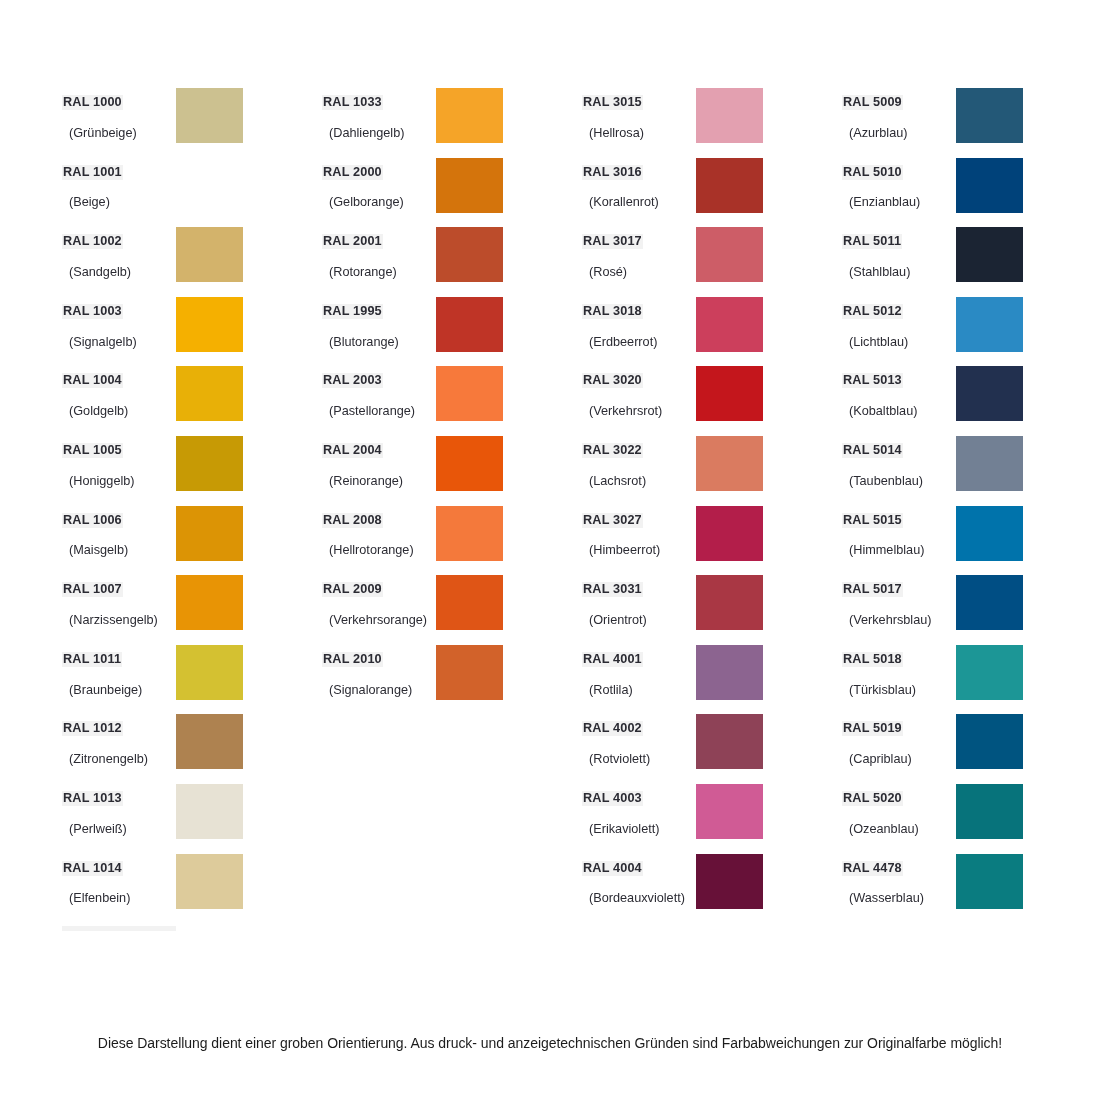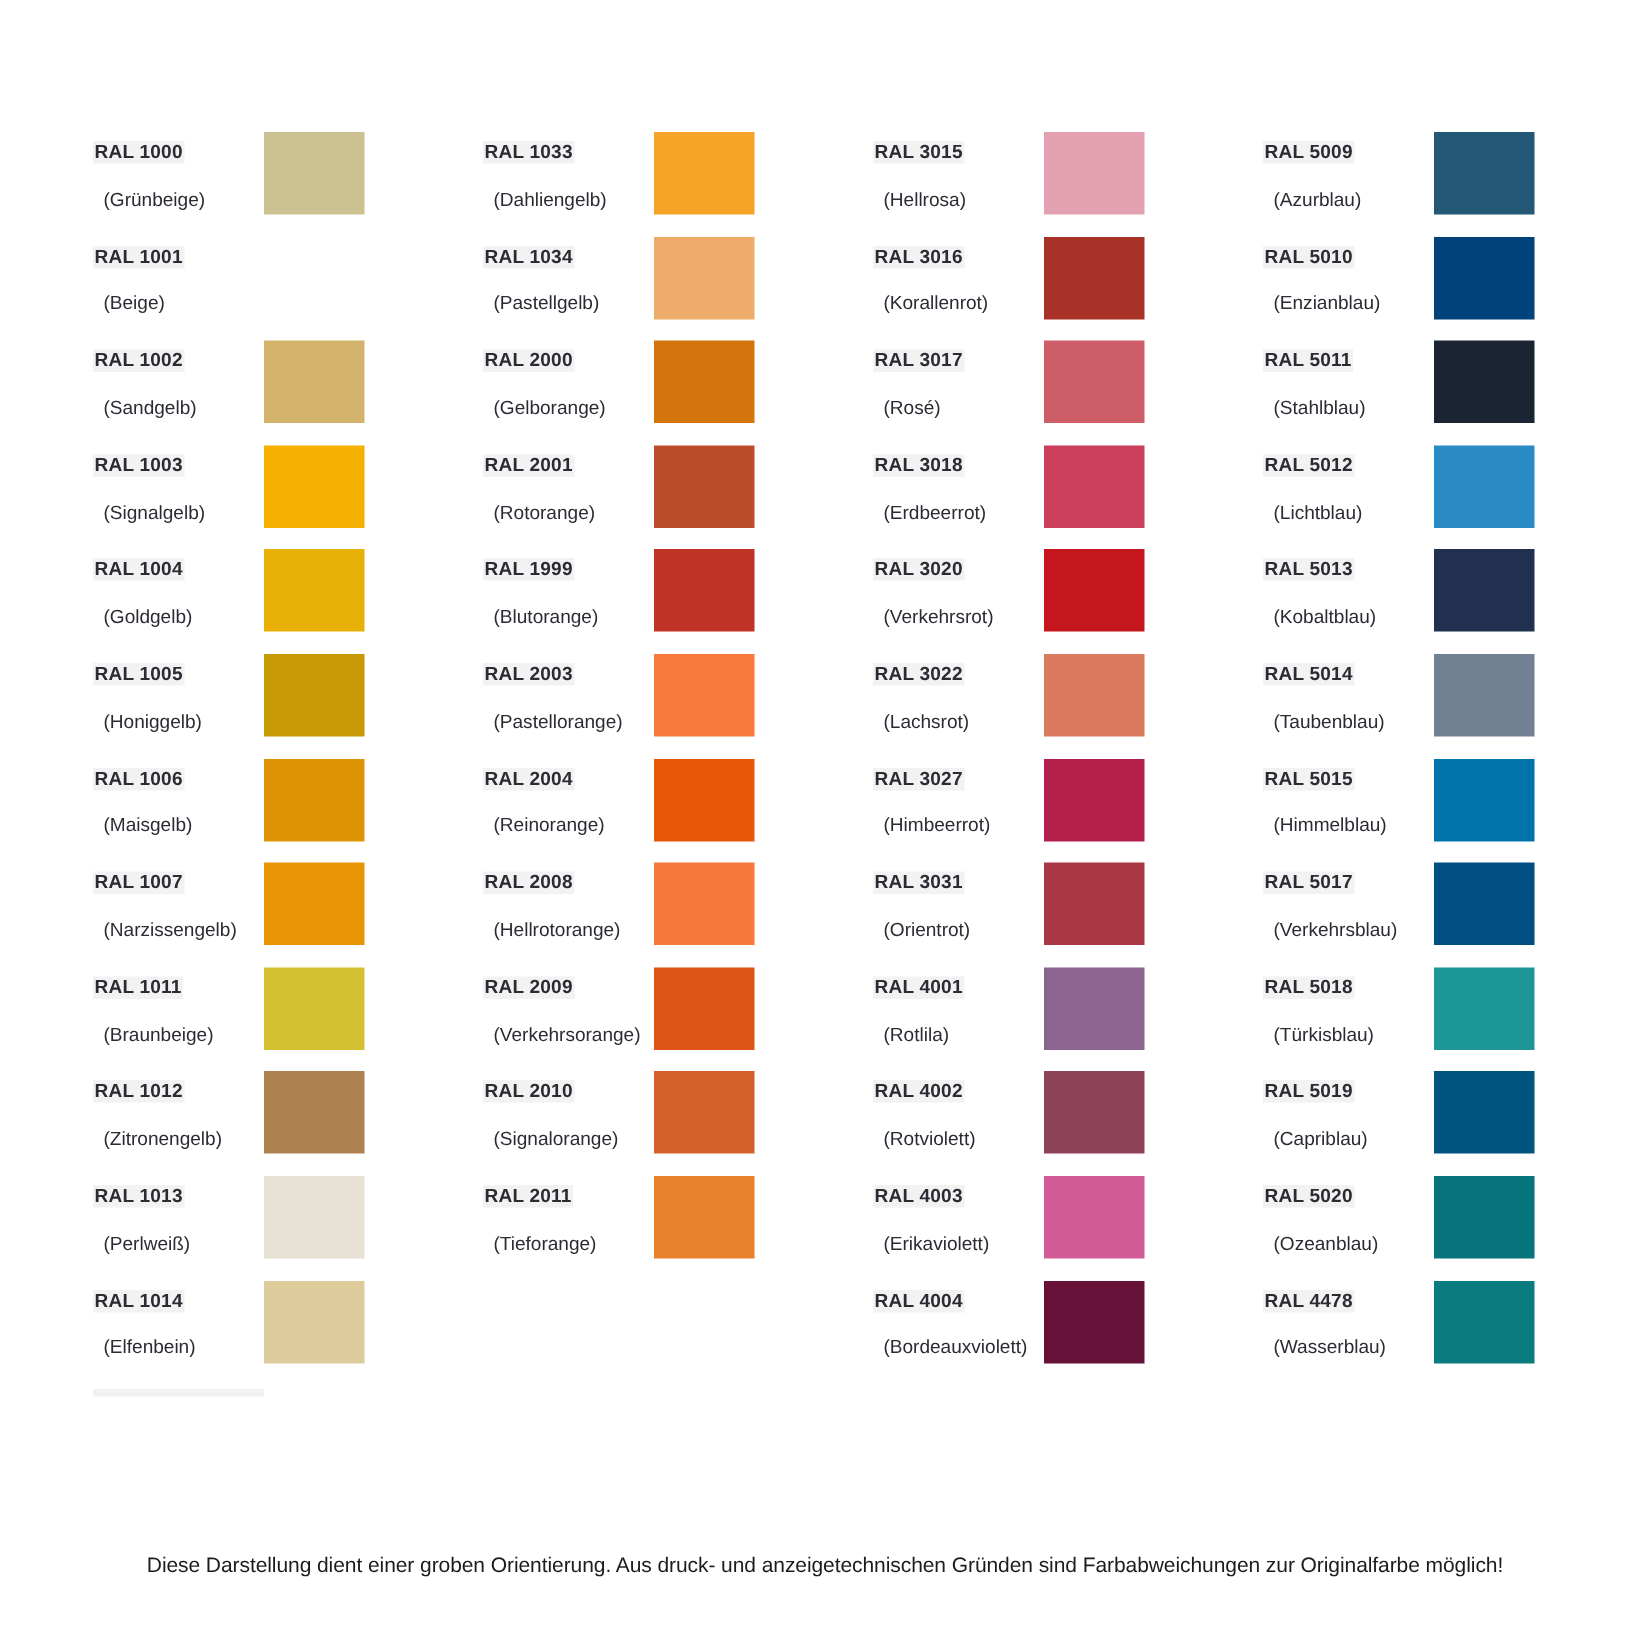--- a/index.html
+++ b/index.html
@@ -231,48 +231,39 @@
           <div class="labels">
             <div><span class="code">RAL 1033</span></div>
             <span class="name">(Dahliengelb)</span>
           </div>
           <div class="swatch-wrap">
             <div class="swatch" style="background: rgb(245, 164, 40);"></div>
           </div>
         </div>
         <div class="row">
           <div class="labels">
-            <div><span class="code">RAL 1034</span></div>
-            <span class="name">(Pastellgelb)</span>
-          </div>
-          <div class="swatch-wrap">
-            <div class="swatch" style="background: rgb(238, 171, 106);"></div>
-          </div>
-        </div>
-        <div class="row">
-          <div class="labels">
             <div><span class="code">RAL 2000</span></div>
             <span class="name">(Gelborange)</span>
           </div>
           <div class="swatch-wrap">
             <div class="swatch" style="background: rgb(212, 116, 12);"></div>
           </div>
         </div>
         <div class="row">
           <div class="labels">
             <div><span class="code">RAL 2001</span></div>
             <span class="name">(Rotorange)</span>
           </div>
           <div class="swatch-wrap">
             <div class="swatch" style="background: rgb(188, 76, 43);"></div>
           </div>
         </div>
         <div class="row">
           <div class="labels">
-            <div><span class="code">RAL 1999</span></div>
+            <div><span class="code">RAL 1995</span></div>
             <span class="name">(Blutorange)</span>
           </div>
           <div class="swatch-wrap">
             <div class="swatch" style="background: rgb(191, 52, 38);"></div>
           </div>
         </div>
         <div class="row">
           <div class="labels">
             <div><span class="code">RAL 2003</span></div>
             <span class="name">(Pastellorange)</span>
@@ -310,29 +301,20 @@
         </div>
         <div class="row">
           <div class="labels">
             <div><span class="code">RAL 2010</span></div>
             <span class="name">(Signalorange)</span>
           </div>
           <div class="swatch-wrap">
             <div class="swatch" style="background: rgb(210, 98, 42);"></div>
           </div>
         </div>
-        <div class="row">
-          <div class="labels">
-            <div><span class="code">RAL 2011</span></div>
-            <span class="name">(Tieforange)</span>
-          </div>
-          <div class="swatch-wrap">
-            <div class="swatch" style="background: rgb(232, 128, 44);"></div>
-          </div>
-        </div>
       </div>
       <div class="col">
         <div class="row">
           <div class="labels">
             <div><span class="code">RAL 3015</span></div>
             <span class="name">(Hellrosa)</span>
           </div>
           <div class="swatch-wrap">
             <div class="swatch" style="background: rgb(227, 160, 176);"></div>
           </div>

